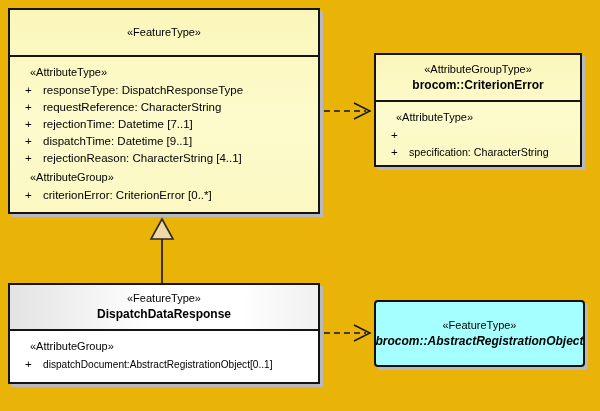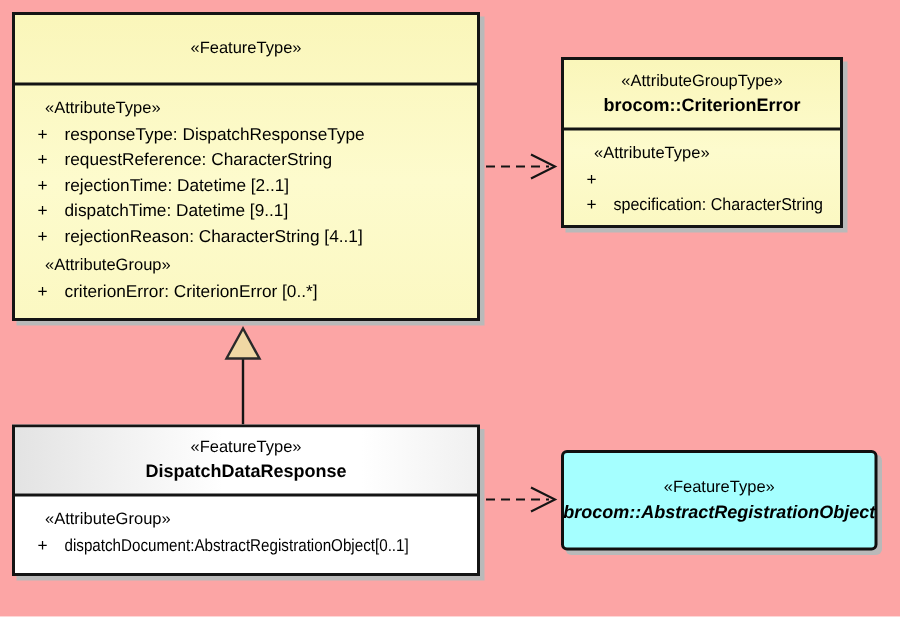--- a/index.html
+++ b/index.html
@@ -1,17 +1,17 @@
 <!DOCTYPE html>
 <html><head>
 <meta charset="utf-8">
 <style>
   html,body{margin:0;padding:0;background:#ffffff;}
   #canvas{
-    position:relative;width:600px;height:411px;background:#fca5a5;overflow:hidden;
+    position:relative;width:600px;height:411px;background:#eab308;overflow:hidden;
     font-family:"Liberation Sans","DejaVu Sans",sans-serif;color:#000;
   }
   .node{
     position:absolute;border:2px solid #141414;box-sizing:border-box;
     box-shadow:3px 3px 0 #b9b9b9;
   }
   .yellow{background:linear-gradient(180deg,#faf6ba 0%,#fdfbcd 55%,#fbf8c2 100%);}
   .whitebox{background:#ffffff;}
   .node-hdr{
     display:flex;flex-direction:column;justify-content:center;align-items:center;
@@ -67,39 +67,39 @@
       <div class="attr-row">
         <span class="attr-vis">+</span>
         <span class="attr-text">responseType: DispatchResponseType</span>
       </div>
       <div class="attr-row">
         <span class="attr-vis">+</span>
         <span class="attr-text">requestReference: CharacterString</span>
       </div>
       <div class="attr-row">
         <span class="attr-vis">+</span>
-        <span class="attr-text">rejectionTime: Datetime [2..1]</span>
+        <span class="attr-text">rejectionTime: Datetime [7..1]</span>
       </div>
       <div class="attr-row">
         <span class="attr-vis">+</span>
         <span class="attr-text">dispatchTime: Datetime [9..1]</span>
       </div>
       <div class="attr-row">
         <span class="attr-vis">+</span>
         <span class="attr-text">rejectionReason: CharacterString [4..1]</span>
       </div>
       <div class="sec-label">«AttributeGroup»</div>
       <div class="attr-row">
         <span class="attr-vis">+</span>
         <span class="attr-text">criterionError: CriterionError [0..*]</span>
       </div>
     </div>
   </div>
 
-  <div class="node yellow" style="left:374px;top:38px;width:188px;height:114px;">
+  <div class="node yellow" style="left:374px;top:53px;width:208px;height:114px;">
     <div class="node-hdr" style="height:47px;">
       <div class="stereo">«AttributeGroupType»</div>
       <div class="cname">brocom::CriterionError</div>
     </div>
     <div class="node-body">
       <div class="sec-label">«AttributeType»</div>
       <div class="attr-row">
         <span class="attr-vis">+</span>
       </div>
       <div class="attr-row">

